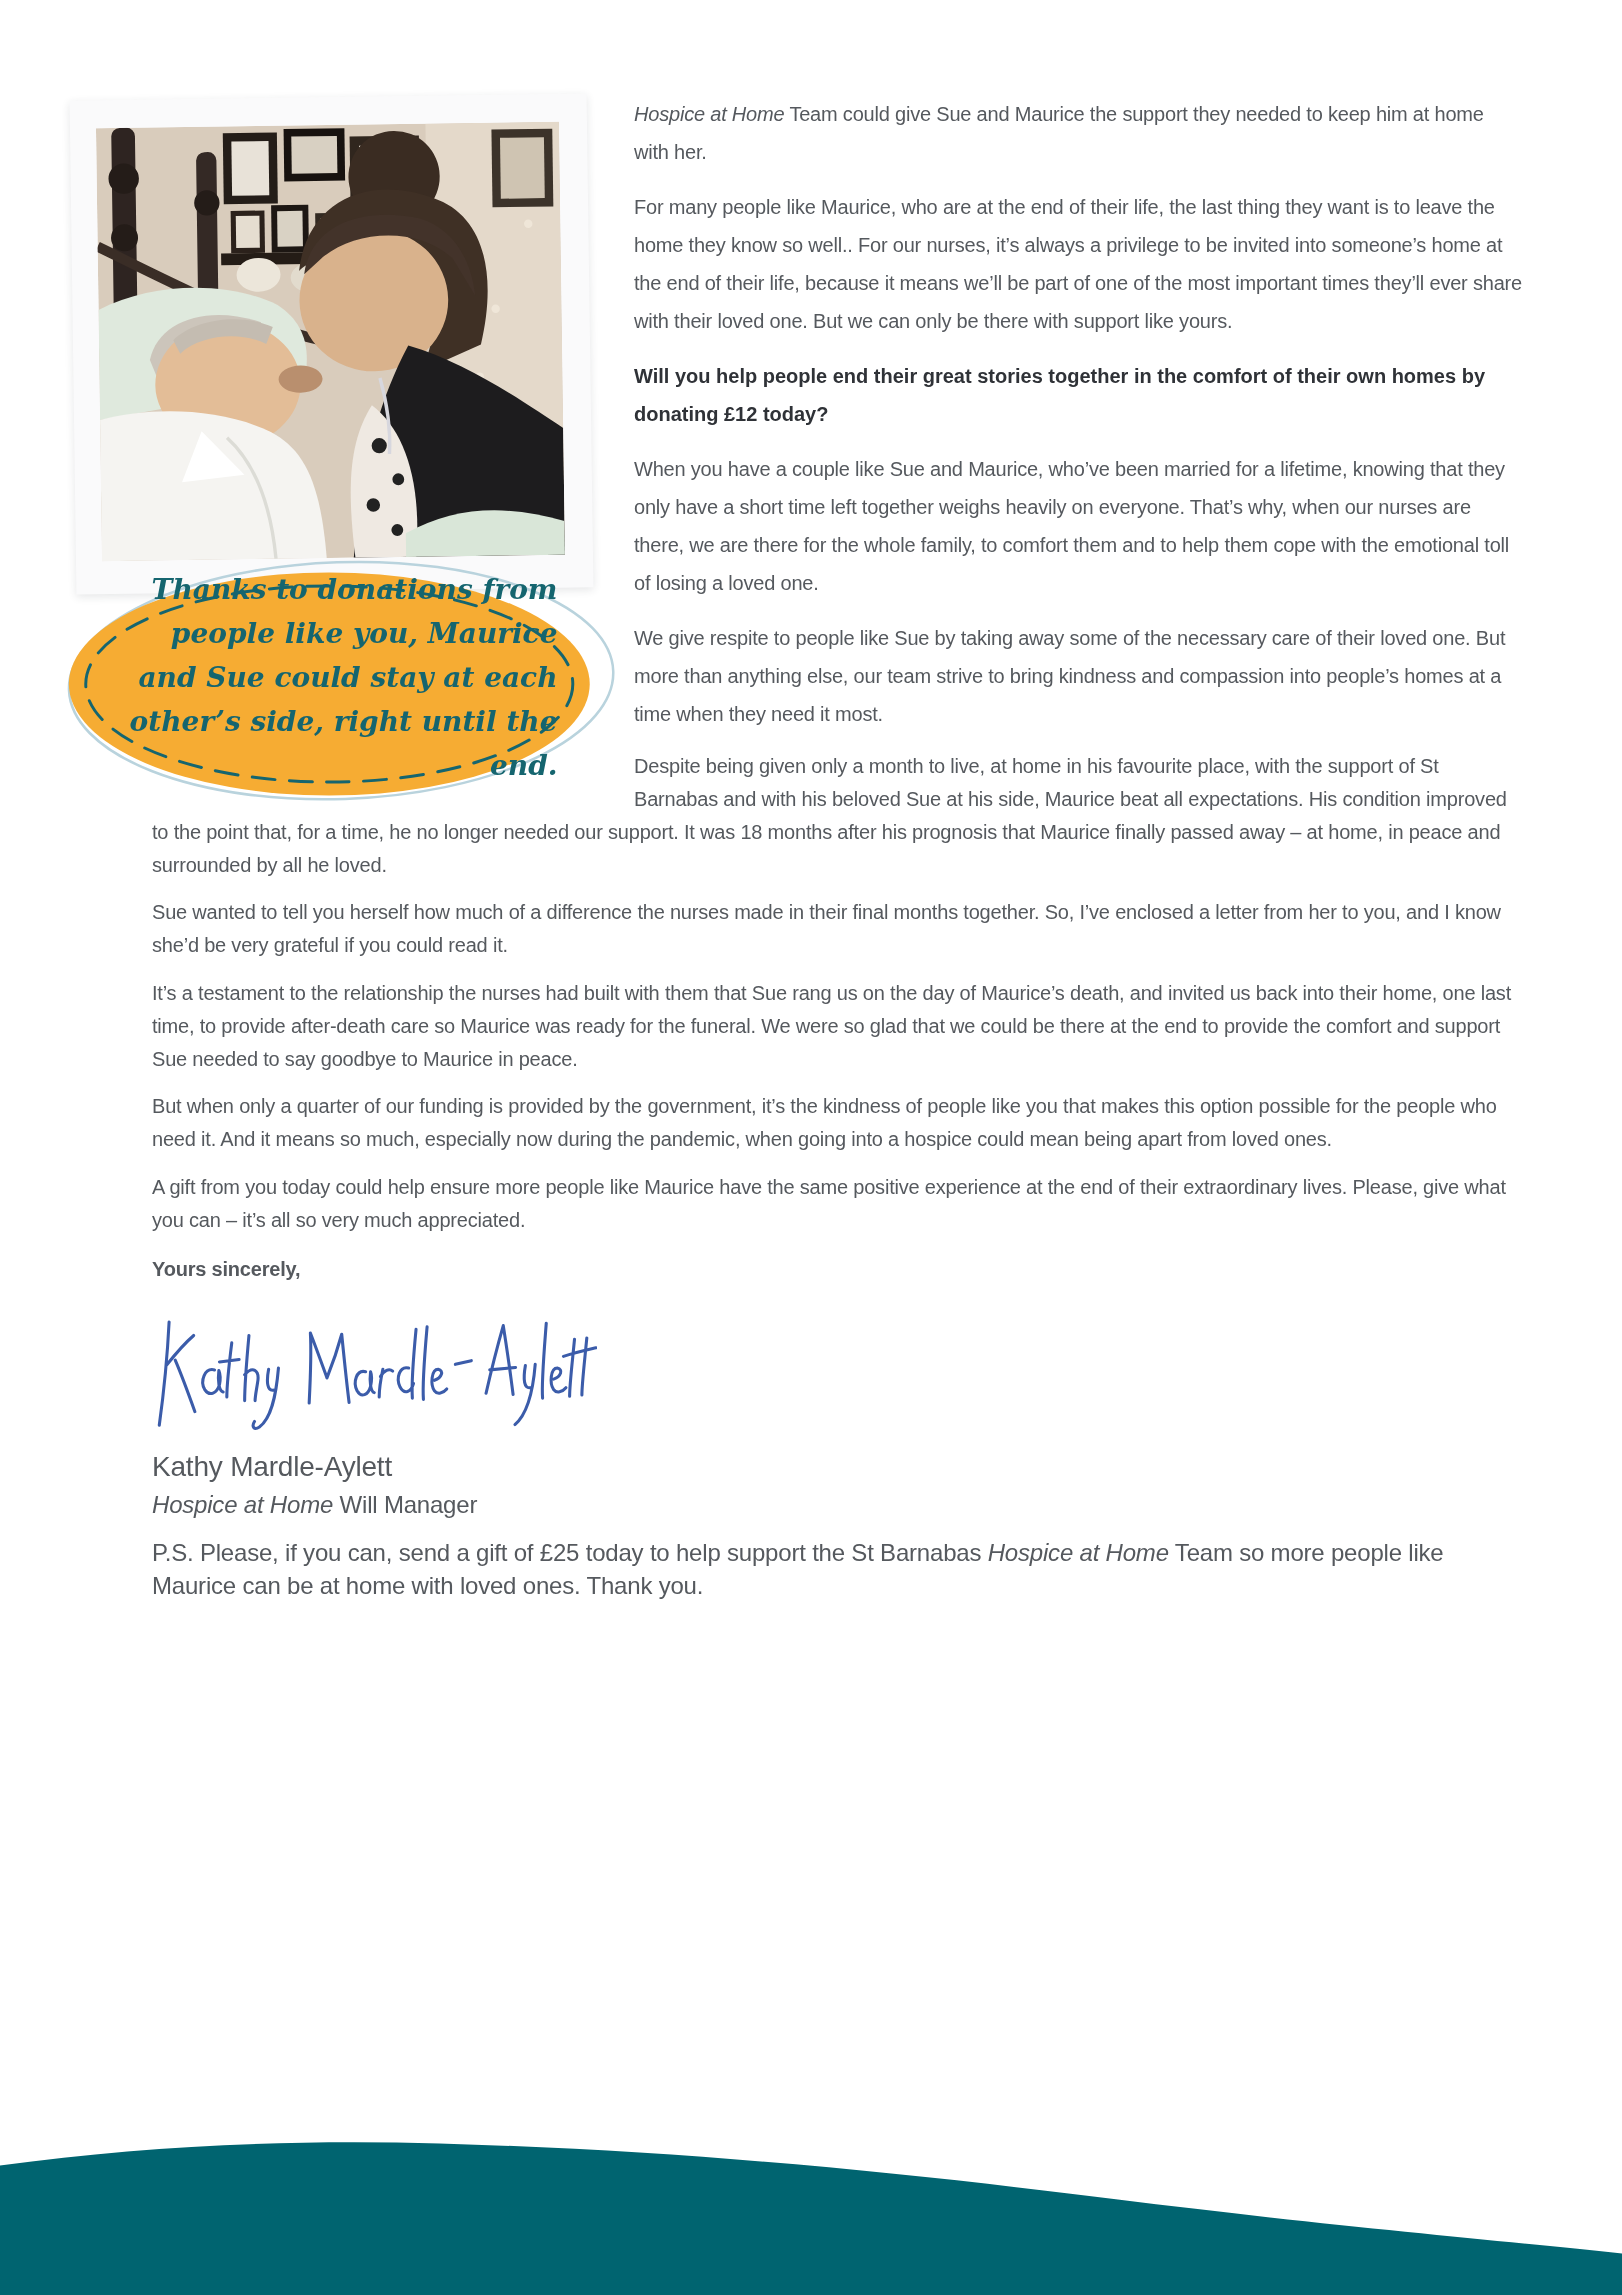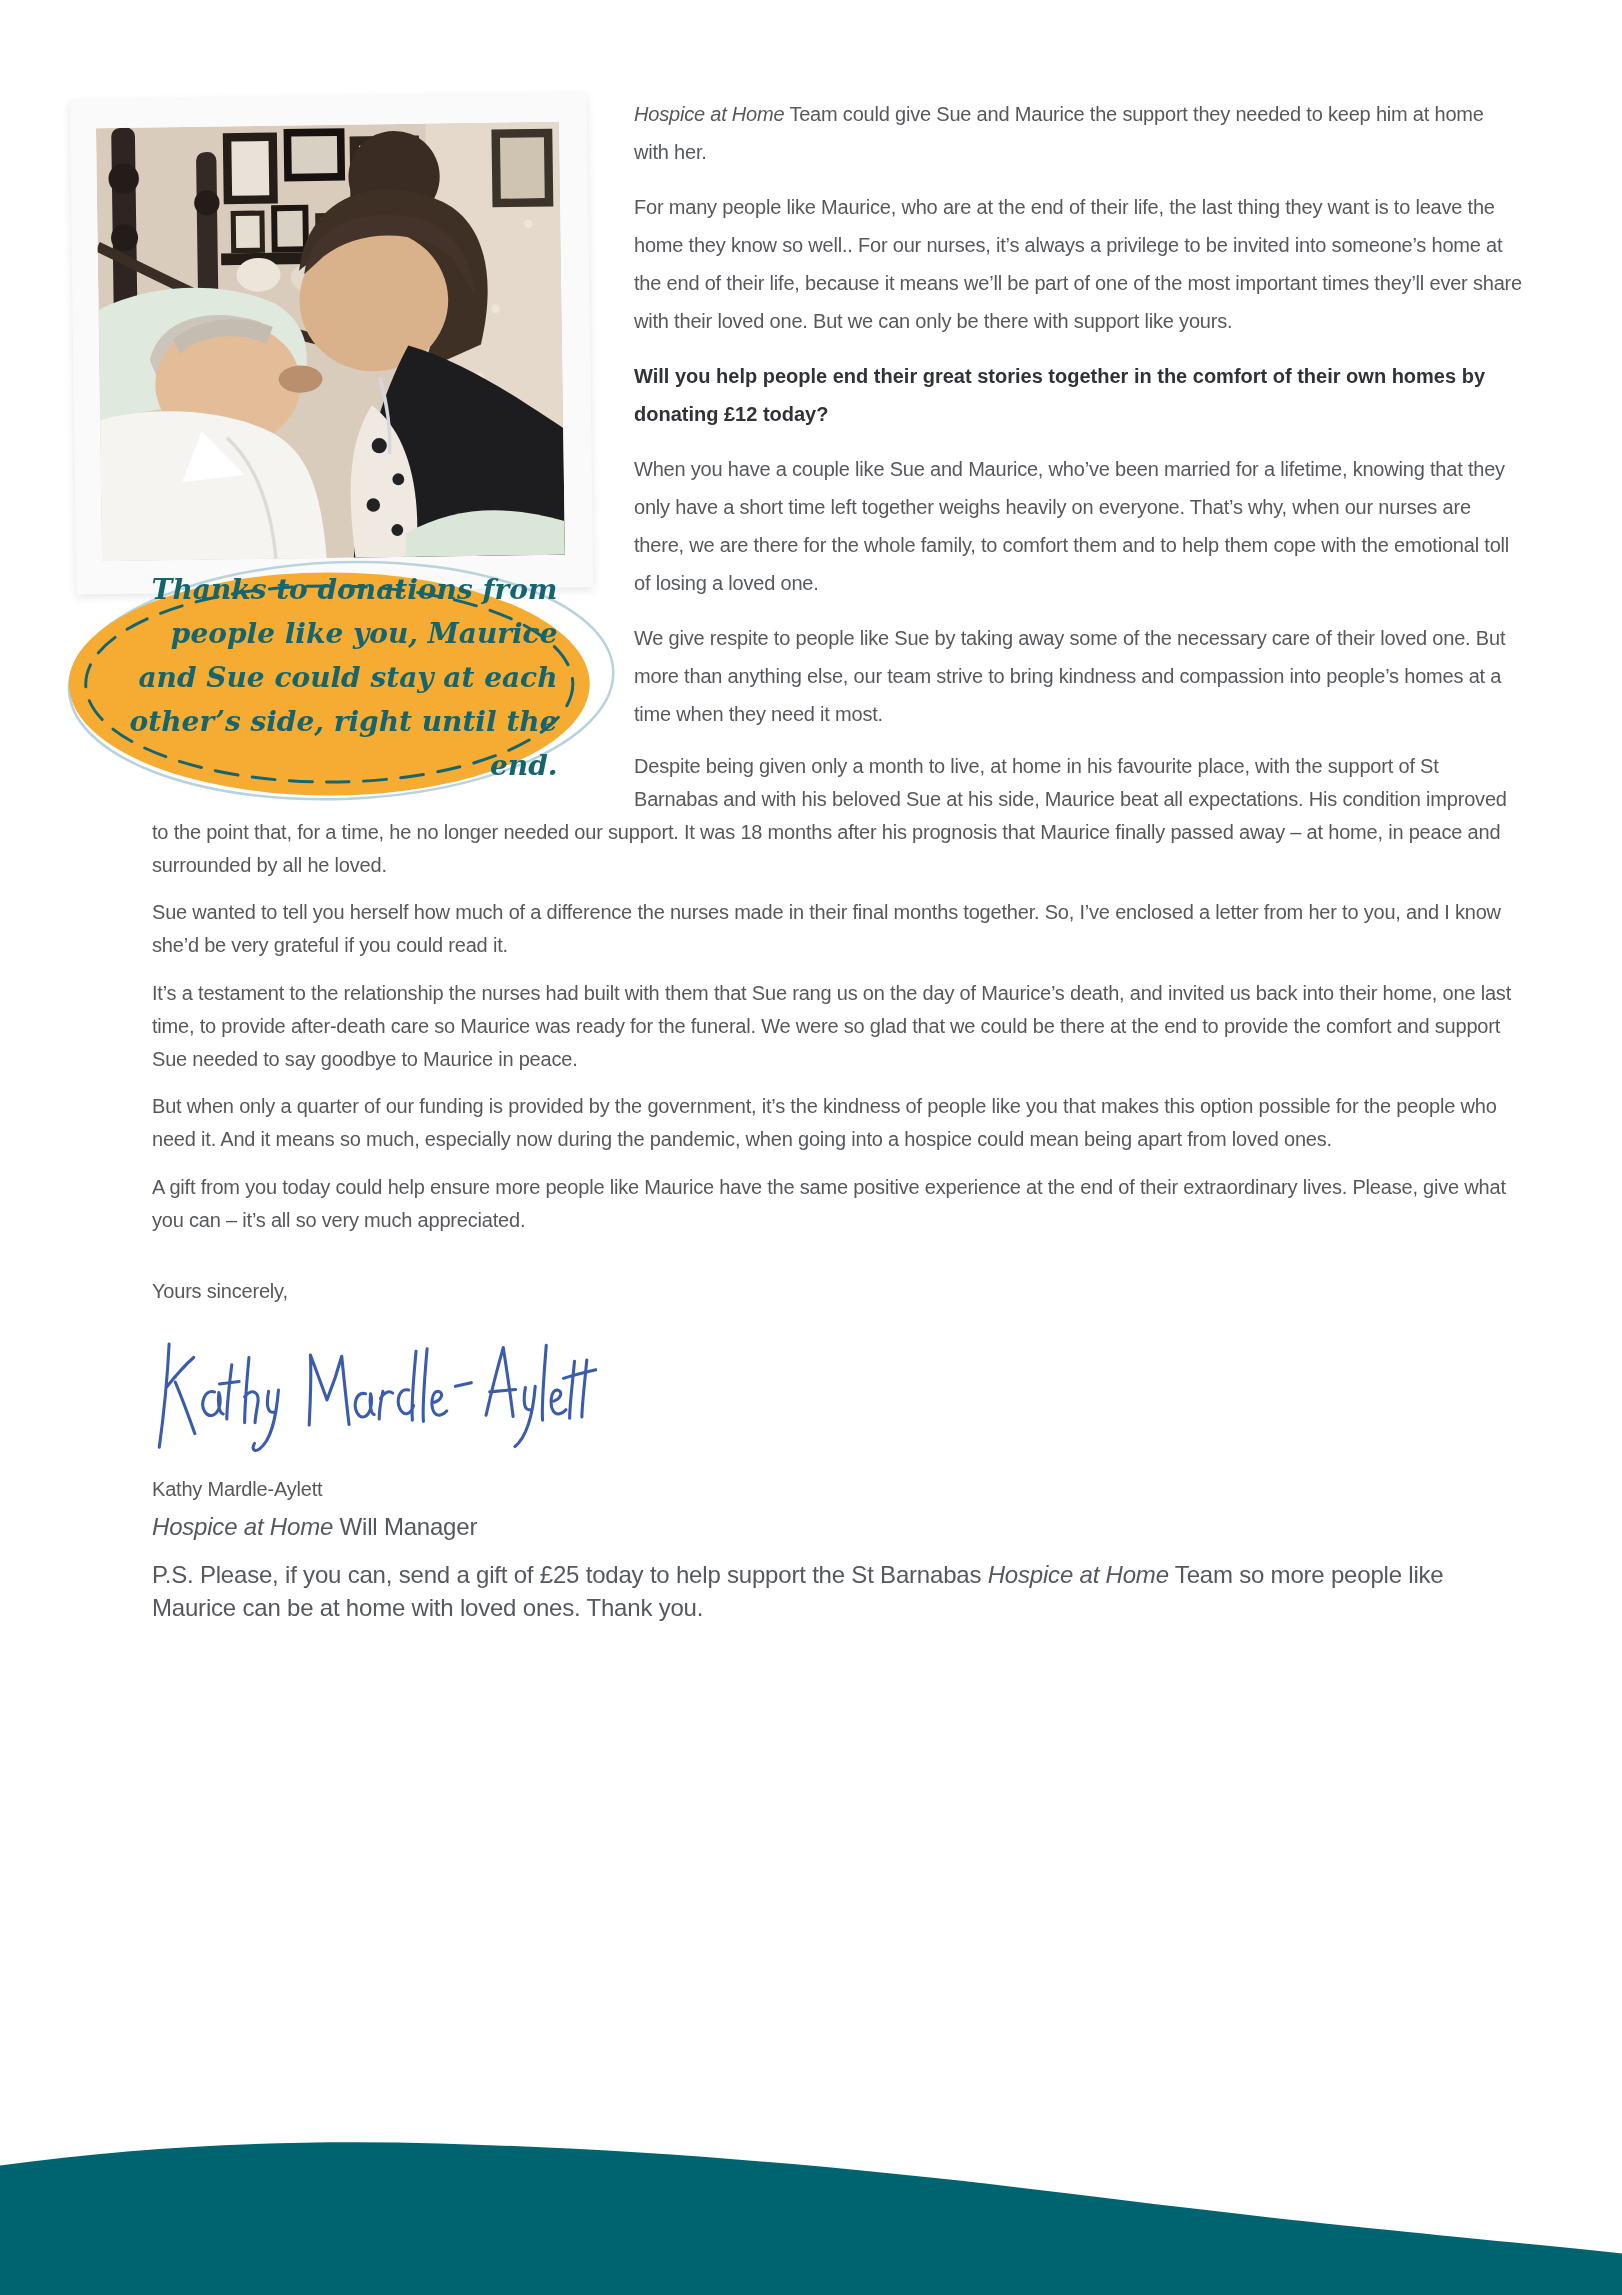--- a/index.html
+++ b/index.html
@@ -61,26 +61,26 @@
     margin:0 0 14.4px 0;
     font-size:20px;
     line-height:33px;
     letter-spacing:-0.2px;
     color:var(--body-text);
     font-weight:400;
   }
   .para.lead{line-height:38px;margin-bottom:17px;}
   .para.bold{font-weight:700;color:var(--heading-text);letter-spacing:0;}
   .para em{font-style:italic;}
-  .para.gap-top{margin-top:38px;}
+  .para.gap-top{margin-top:16px;font-weight:bold;}
   
   .signature-block{margin-top:5px;}
   .signature-block svg{display:block;margin:20px 0 13.5px 1.7px;}
   .sender-name{
-    font-size:20px;line-height:38px;color:var(--body-text);letter-spacing:-0.2px;
+    font-size:28px;line-height:38px;color:var(--body-text);letter-spacing:-0.2px;
   }
   .sender-role{
     font-size:24px;line-height:38px;color:var(--body-text);letter-spacing:-0.2px;
   }
   .sender-role em, .ps-note em{font-style:italic;}
   .ps-note{
     margin-top:12px;
     font-size:24px;line-height:33px;color:var(--body-text);letter-spacing:-0.2px;
     max-width:1371px;
   }

